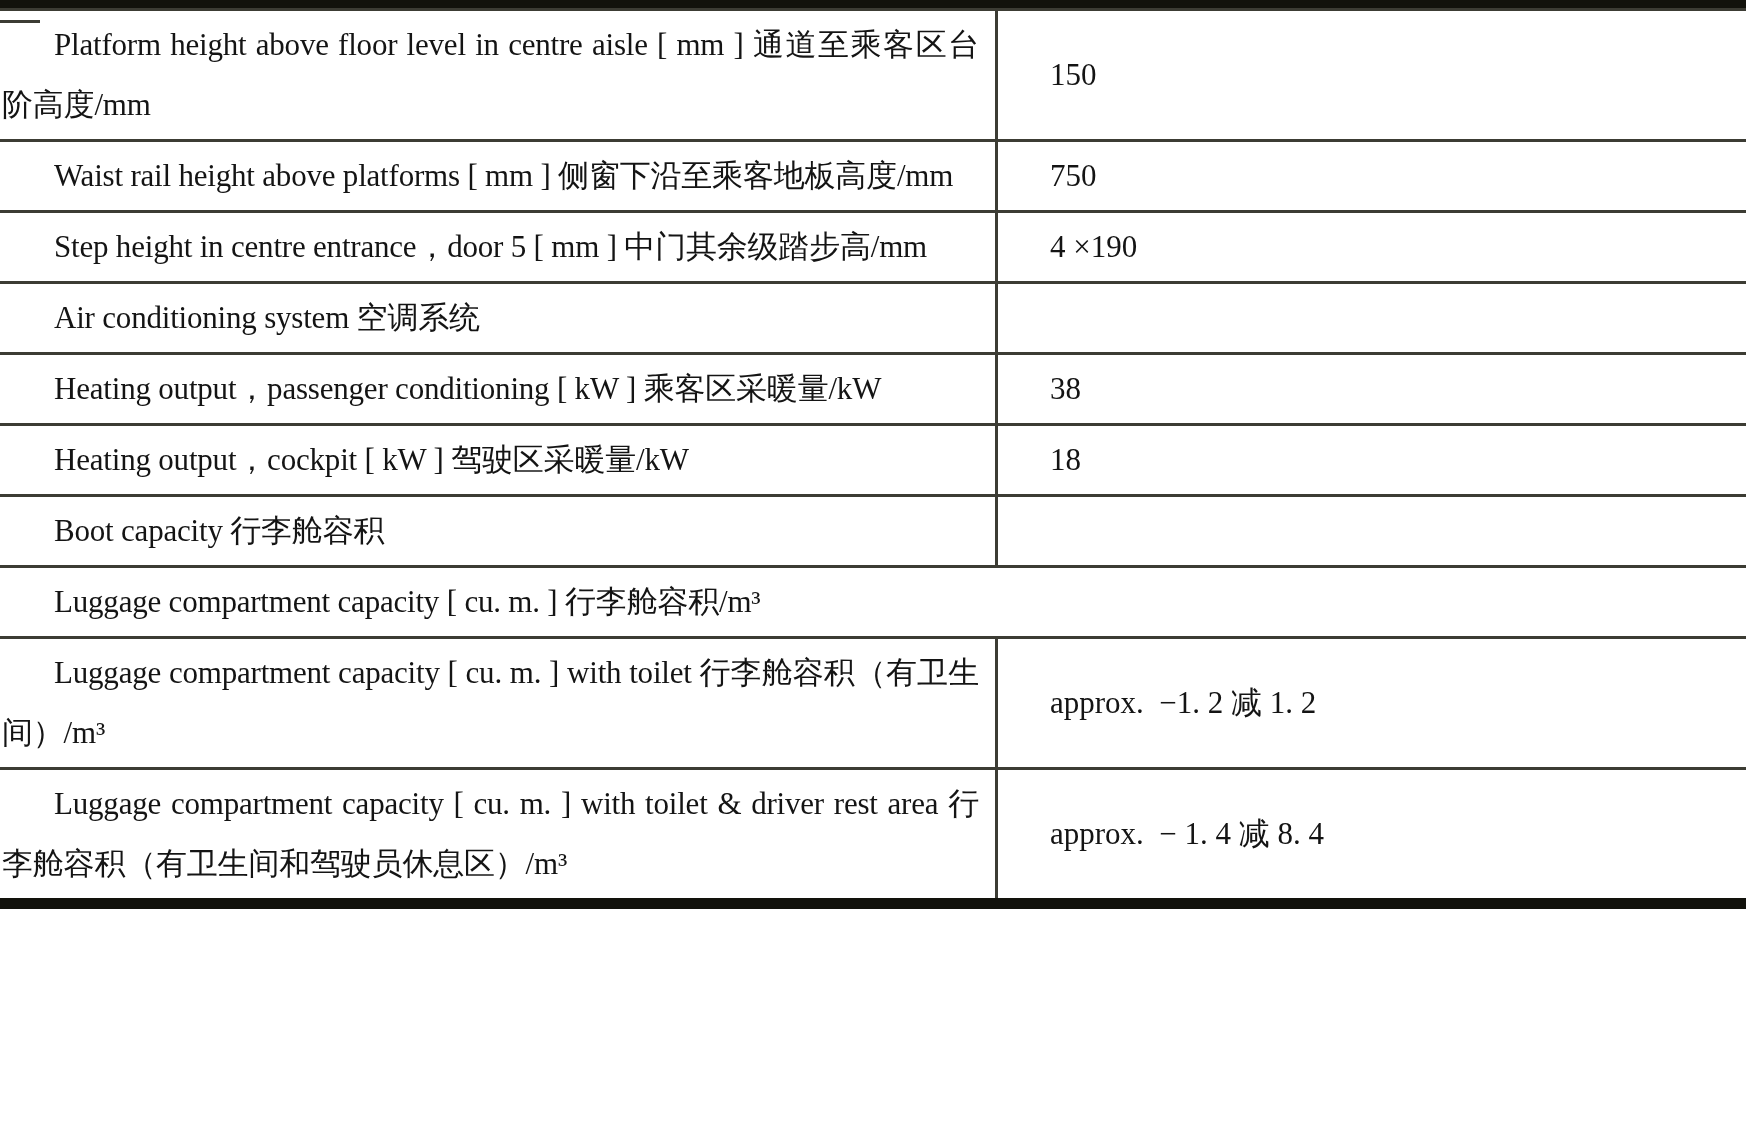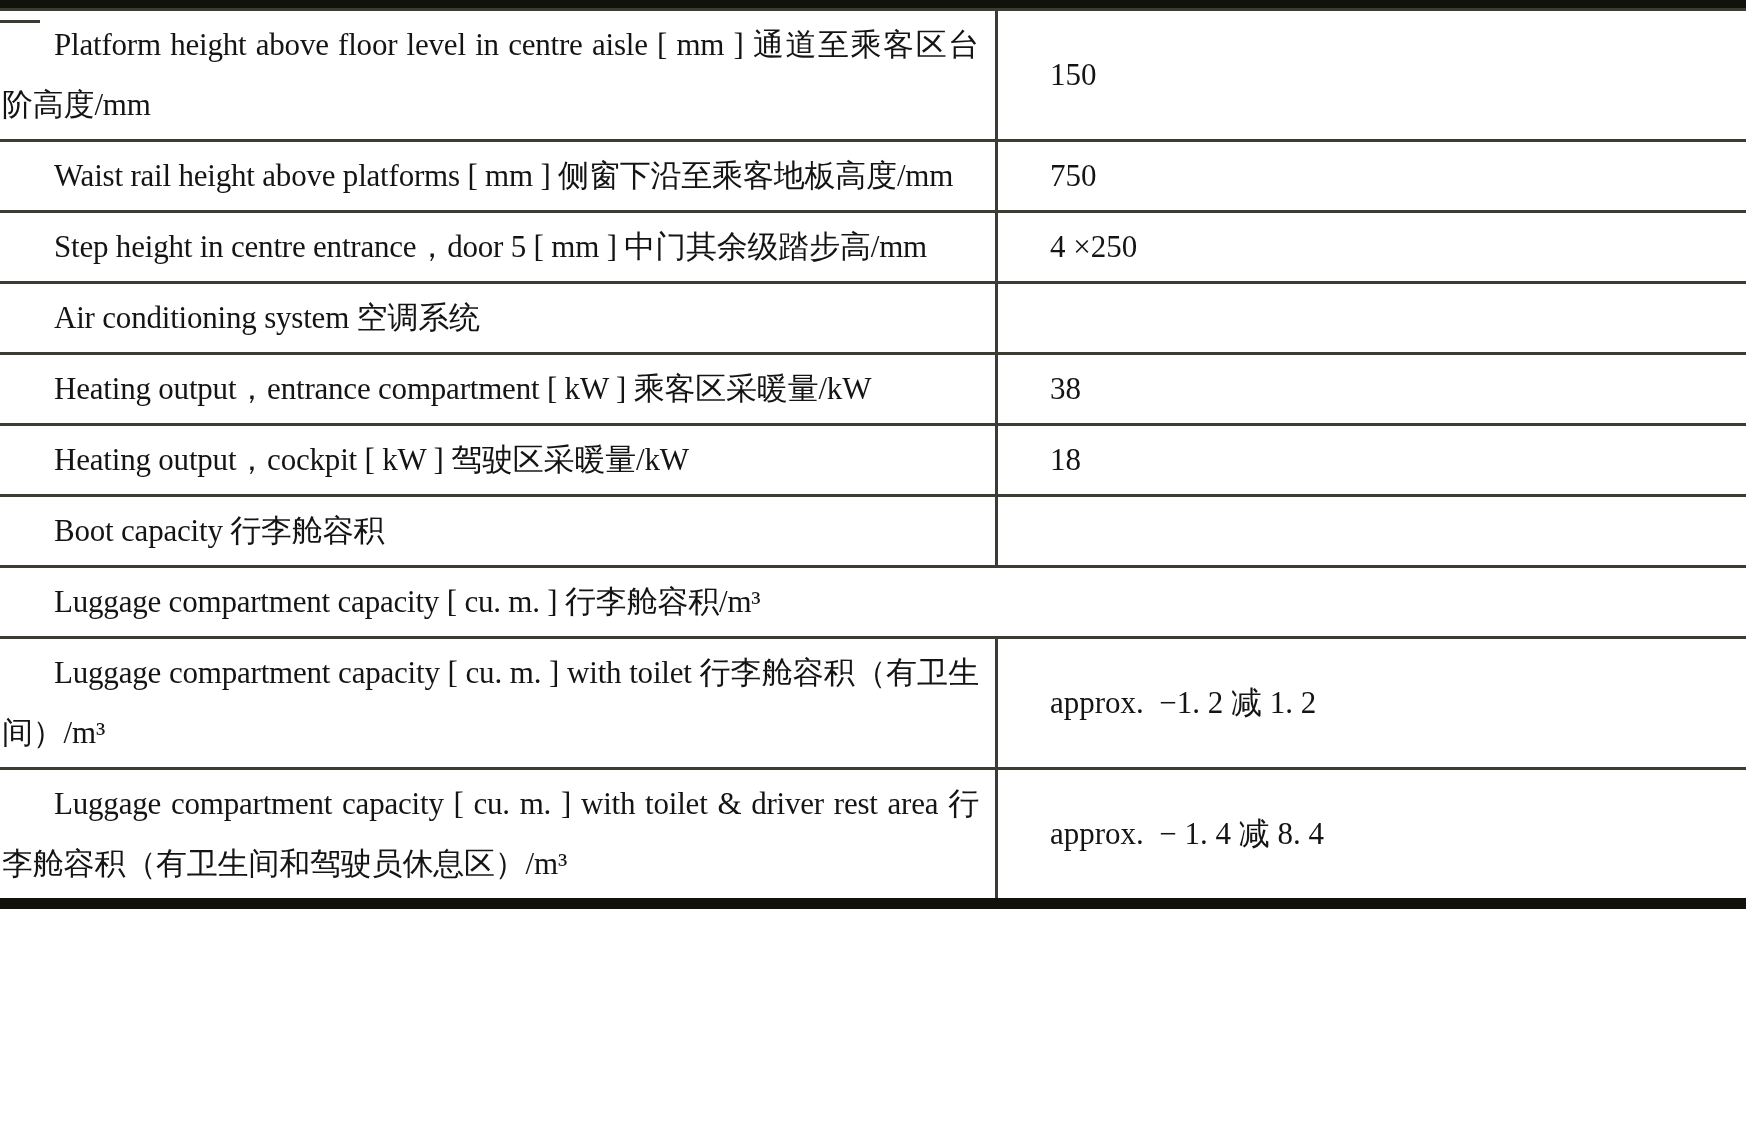--- a/index.html
+++ b/index.html
@@ -95,34 +95,34 @@
         </div>
         <div class="value-cell">
           <div class="value-text">750</div>
         </div>
       </div>
       <div class="row">
         <div class="label-cell">
           <div class="label-text">Step height in centre entrance，door 5 [ mm ] 中门其余级踏步高/mm</div>
         </div>
         <div class="value-cell">
-          <div class="value-text">4 ×250</div>
+          <div class="value-text">4 ×190</div>
         </div>
       </div>
       <div class="row">
         <div class="label-cell">
           <div class="label-text">Air conditioning system 空调系统</div>
         </div>
         <div class="value-cell">
           <div class="value-text"></div>
         </div>
       </div>
       <div class="row">
         <div class="label-cell">
-          <div class="label-text">Heating output，entrance compartment [ kW ] 乘客区采暖量/kW</div>
+          <div class="label-text">Heating output，passenger conditioning [ kW ] 乘客区采暖量/kW</div>
         </div>
         <div class="value-cell">
           <div class="value-text">38</div>
         </div>
       </div>
       <div class="row">
         <div class="label-cell">
           <div class="label-text">Heating output，cockpit [ kW ] 驾驶区采暖量/kW</div>
         </div>
         <div class="value-cell">

